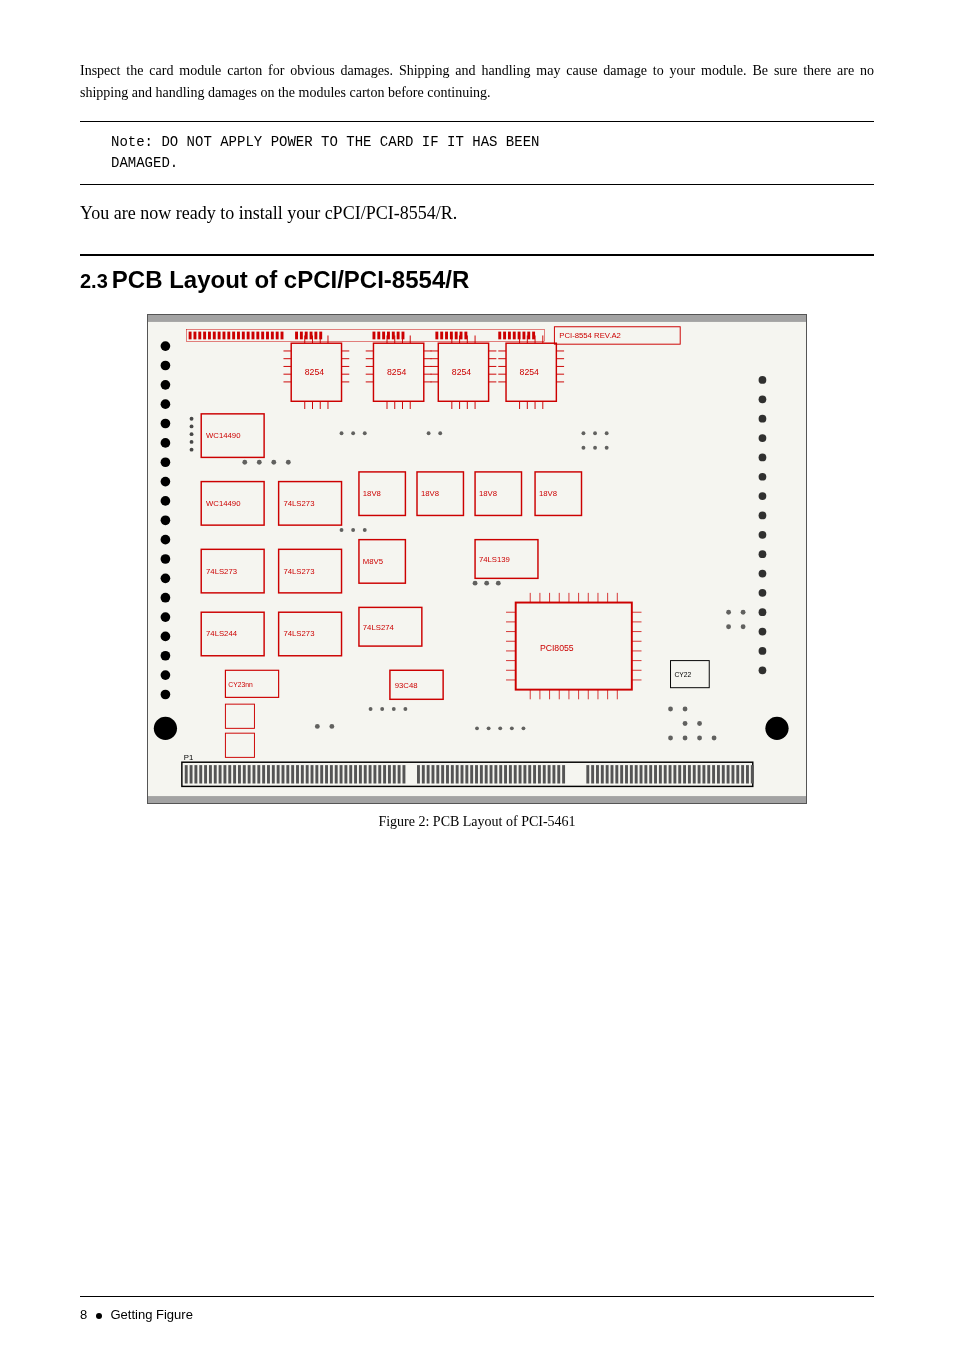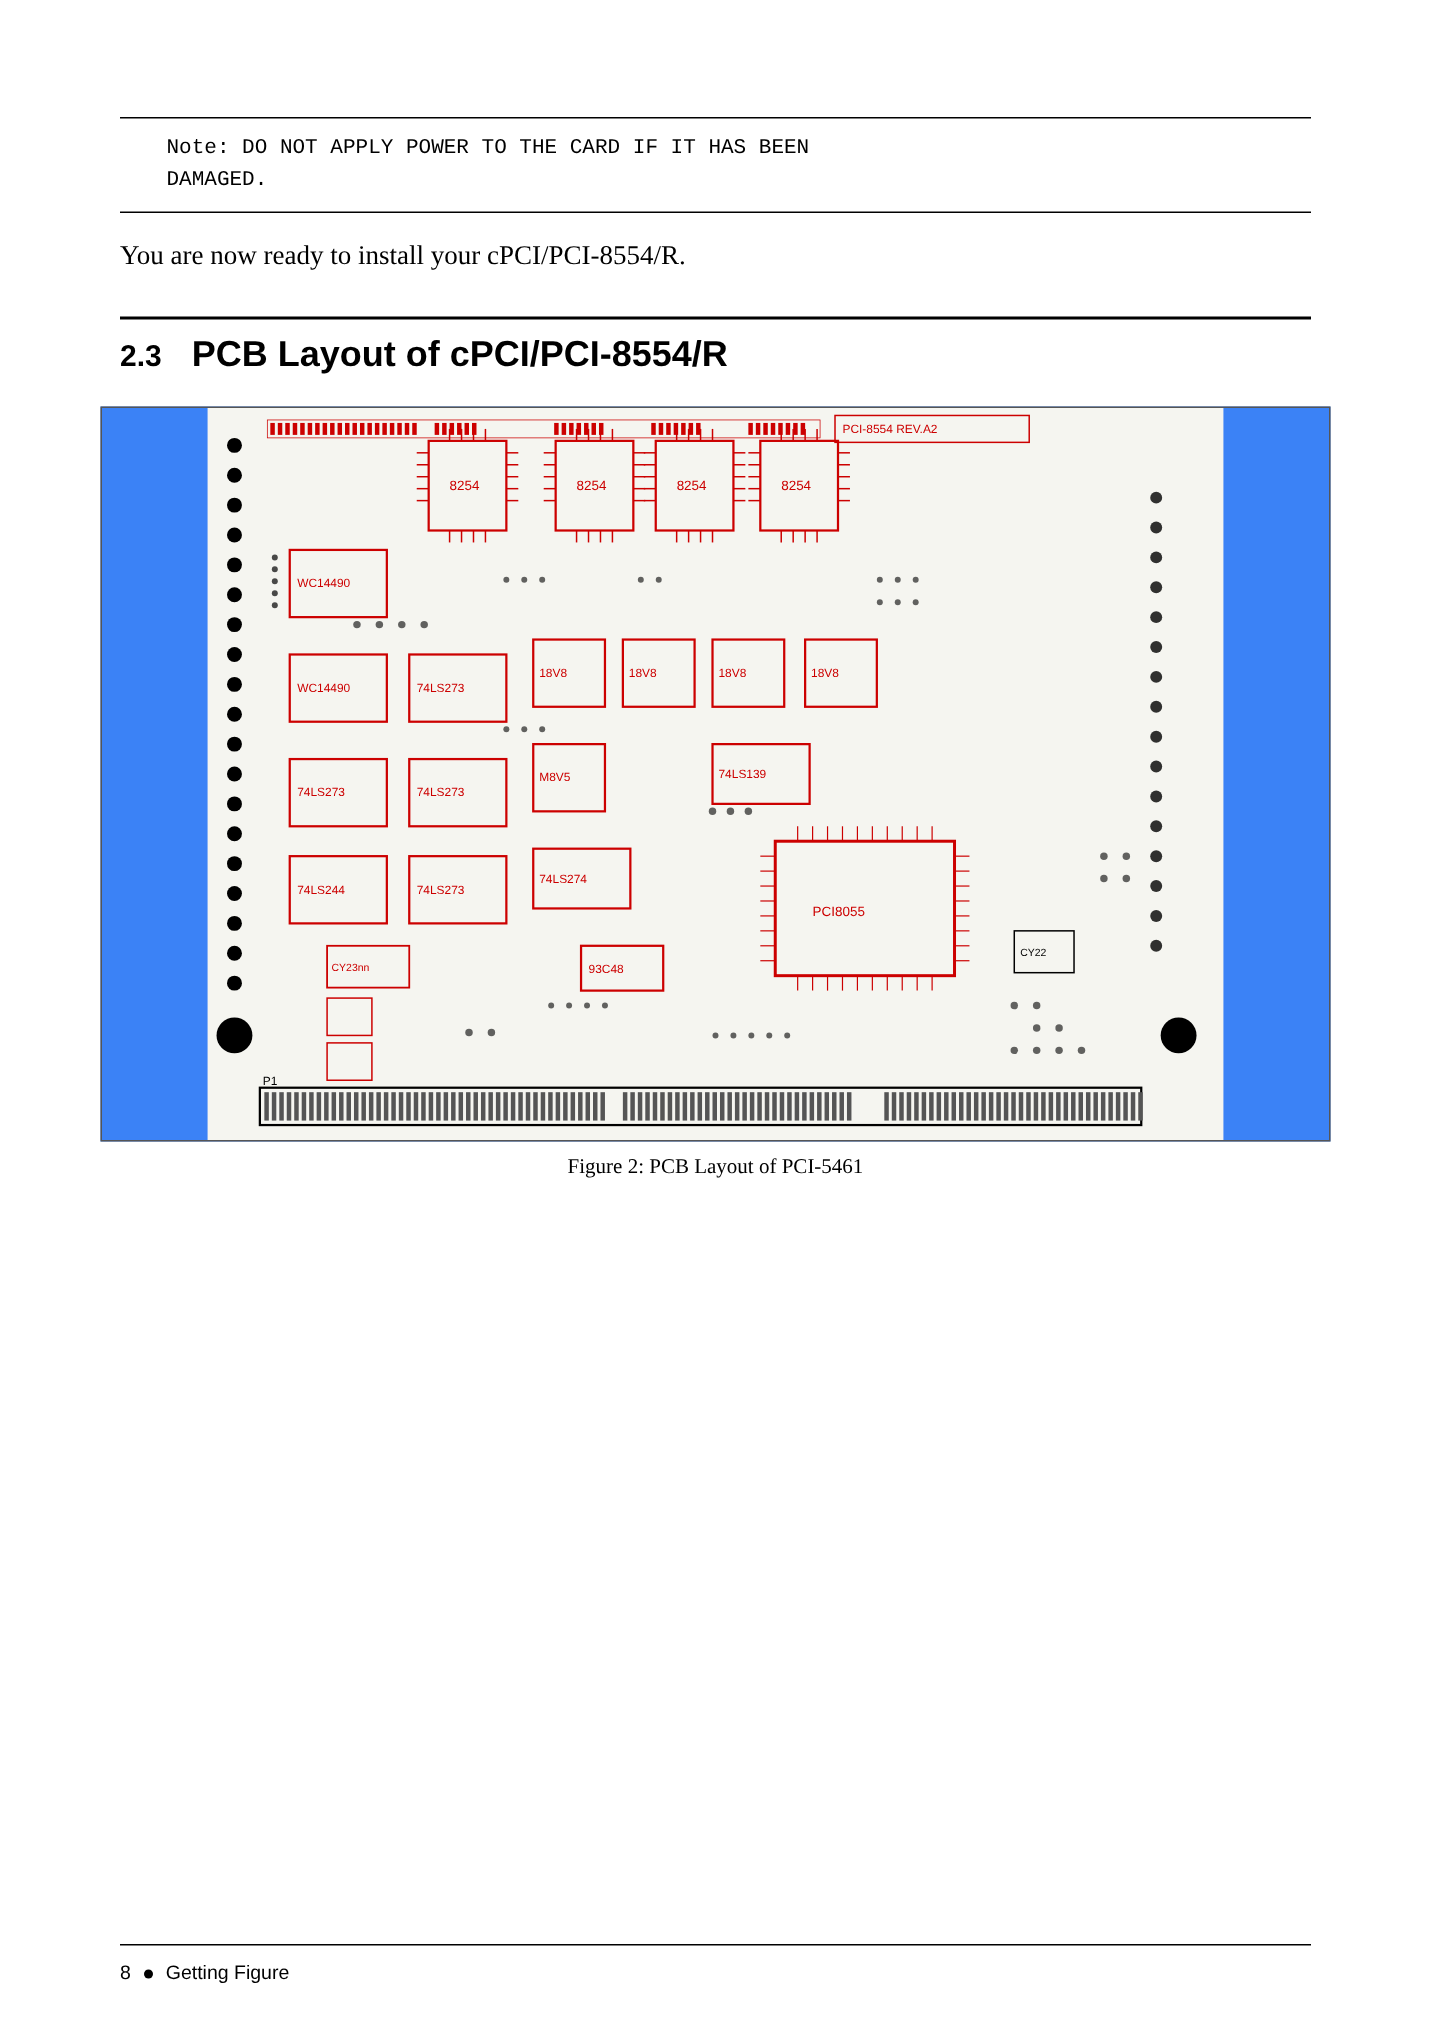--- a/index.html
+++ b/index.html
@@ -47,21 +47,21 @@
       margin-bottom: 10px;
     }
 
     .section-header {
       border-top: 2px solid #000;
       margin-top: 30px;
       padding-top: 10px;
       margin-bottom: 20px;
       display: flex;
       align-items: baseline;
-      gap: 20px;
+      gap: 4px;
     }
 
     .section-number {
       font-size: 20px;
       font-weight: bold;
       font-family: Arial, sans-serif;
       white-space: nowrap;
     }
 
     .section-title {
@@ -72,22 +72,22 @@
 
     .pcb-figure-container {
       display: flex;
       flex-direction: column;
       align-items: center;
       margin: 20px 0;
     }
 
     .pcb-image-wrapper {
       border: 1.5px solid #555;
-      background: #3b82f6;
-      width: 820px;
+      background: #a3a3a3;
+      width: 660px;
       height: 490px;
       position: relative;
       overflow: hidden;
     }
 
     
     .pcb-svg {
       width: 100%;
       height: 100%;
     }
@@ -123,20 +123,21 @@
       border-radius: 50%;
       margin: 0 5px;
       vertical-align: middle;
     }
   </style>
 </head>
 <body>
 
 <div class="page">
 
+  <p class="body-text">Inspect  the  card  module  carton  for  obvious  damages.  Shipping  and handling  may  cause  damage  to  your  module.   Be  sure  there  are  no shipping and handling damages on the modules carton before continuing.</p>
 
   <div class="note-box">
     <div class="note-text">Note:  DO  NOT  APPLY  POWER  TO  THE  CARD  IF  IT  HAS  BEEN</div>
     <div class="note-text">        DAMAGED.</div>
   </div>
 
   <p class="italic-text">You are now ready to install your cPCI/PCI-8554/R.</p>
 
   <div class="section-header">
     <span class="section-number">2.3</span>

